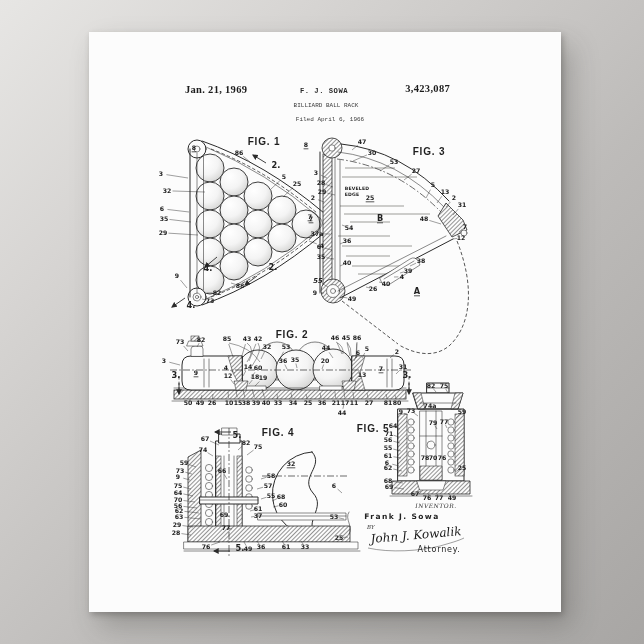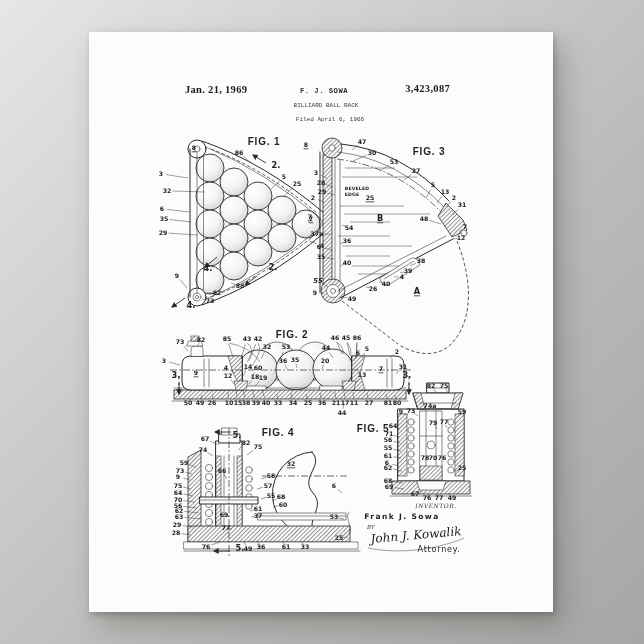--- a/index.html
+++ b/index.html
@@ -36,21 +36,21 @@
   .inv{font-family:"DejaVu Serif",serif;font-style:italic;font-size:6px;letter-spacing:.5px;fill:#333;}
   .name{font-family:"DejaVu Sans",sans-serif;font-weight:bold;font-size:7.5px;letter-spacing:1.4px;fill:#222;}
   .by{font-family:"DejaVu Serif",serif;font-style:italic;font-size:5.5px;fill:#333;}
   .sig-script{font-family:"DejaVu Serif",serif;font-style:italic;font-size:12px;fill:#1a1a1a;}
   .atty{font-family:"DejaVu Sans",sans-serif;font-size:8px;letter-spacing:.8px;fill:#222;}
 </style>
 </head>
 <body>
 
 <div class="scene" style="background: linear-gradient(135deg, rgb(231, 230, 228) 0%, rgb(214, 212, 210) 25%, rgb(189, 187, 185) 60%, rgb(168, 166, 164) 100%);">
-  <div class="poster" style="background: rgb(252, 252, 252);">
+  <div class="poster" style="background: rgb(252, 252, 252); padding-left: 8px;">
     <svg viewBox="89 32 464 580" width="464" height="580">
       <defs>
         <pattern id="hatch" width="3" height="3" patternUnits="userSpaceOnUse" patternTransform="rotate(45)">
           <rect width="3" height="3" fill="#fcfcfc"></rect>
           <line x1="0" y1="0" x2="0" y2="3" stroke="#2b2b2b" stroke-width="1"></line>
         </pattern>
         <radialGradient id="ballGrad" cx="0.35" cy="0.3" r="0.8">
           <stop offset="0" stop-color="#ffffff"></stop>
           <stop offset="0.55" stop-color="#f4f4f4"></stop>
           <stop offset="0.85" stop-color="#dddddc"></stop>

